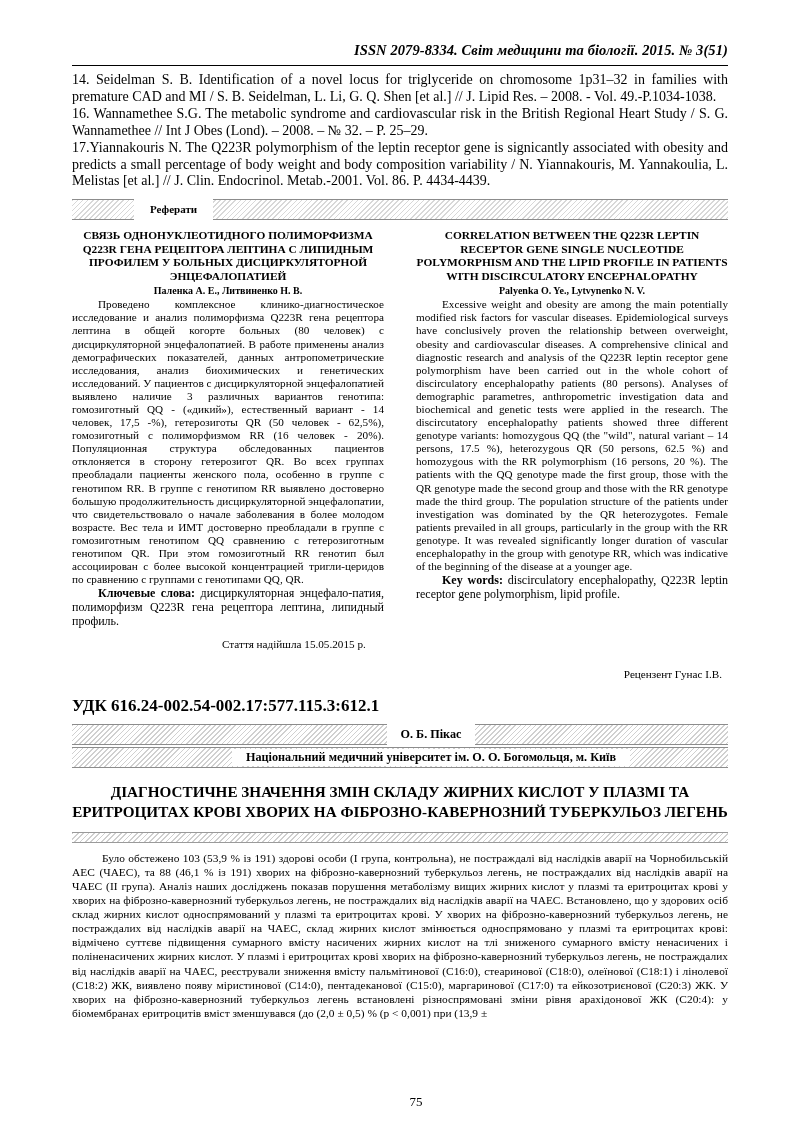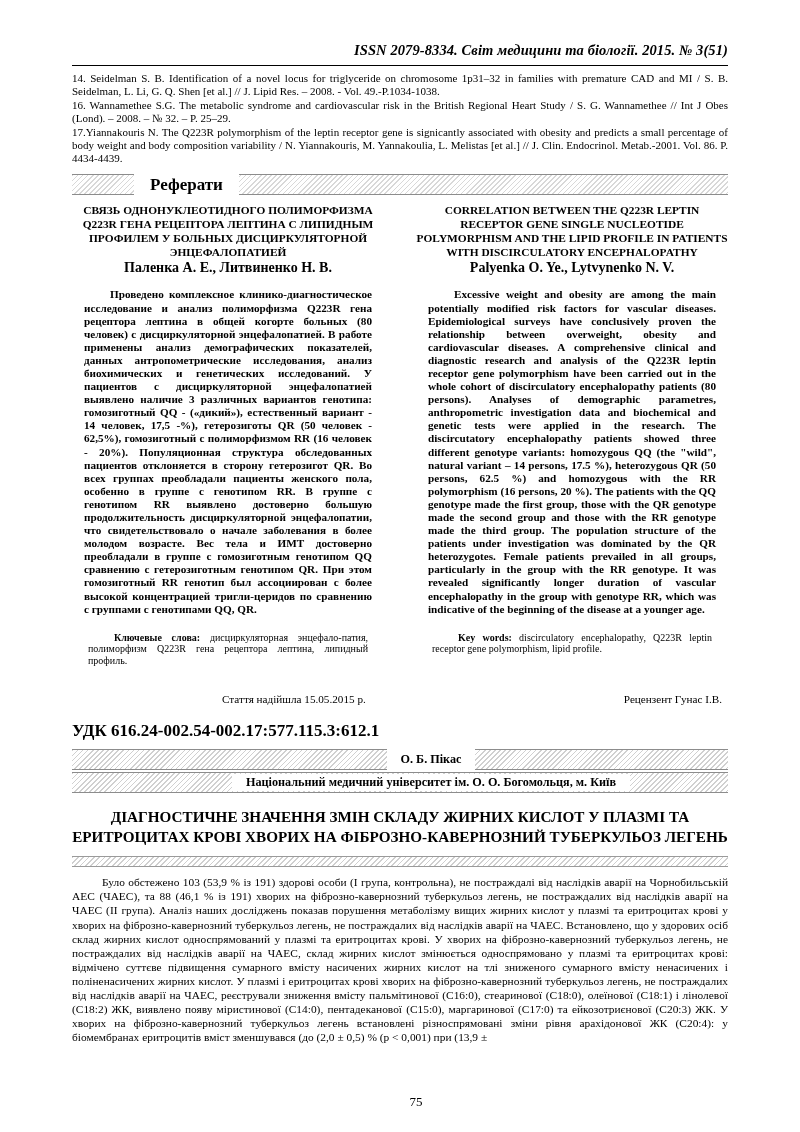--- a/index.html
+++ b/index.html
@@ -29,41 +29,41 @@
     font-family: "Liberation Serif", serif;
     letter-spacing: 0.1px;
     padding-bottom: 4px;
   }
   .hr-top {
     border: none;
     border-top: 1px solid #000;
     margin: 2px 0 6px 0;
   }
   .refs {
-    font-size: 11px;
+    font-size: 14px;
     text-align: justify;
     line-height: 1.18;
   }
   .refs p {
     margin: 0 0 1px 0;
     text-indent: 0;
   }
   .band {
     position: relative;
     height: 19px;
     margin: 9px 0 6px 0;
     background-image: repeating-linear-gradient(135deg, #d8d8d8 0px, #d8d8d8 1.2px, #ffffff 1.2px, #ffffff 3.6px);
     border-top: 1px solid #8c8c8c;
     border-bottom: 1px solid #8c8c8c;
     display: flex;
     align-items: center;
   }
   .band-label {
     background: #ffffff;
-    font-size: 17px;
+    font-size: 11px;
     font-weight: bold;
     padding: 12px 16px;
     margin-left: 62px;
     line-height: 17px;
     height: 17px;
     display: inline-block;
   }
   .two-col {
     display: flex;
     gap: 32px;
@@ -75,50 +75,49 @@
     text-align: center;
     font-weight: bold;
     font-size: 11.4px;
     line-height: 1.22;
     margin: 3px 0 0 0;
     text-transform: uppercase;
   }
   .authors {
     text-align: center;
     font-weight: bold;
-    font-size: 14px;
+    font-size: 10px;
     margin: 1px 0 2px 0;
   }
   .abstract {
     font-size: 11.2px;
     text-align: justify;
     line-height: 1.17;
     margin: 0;
   }
   .abstract p {
-    margin: 12px;
+    margin: 0;
     text-indent: 26px;
-    font-weight: bold;
   }
   .kw {
-    font-size: 10px;
+    font-size: 12px;
     text-align: justify;
     line-height: 1.17;
-    margin: 16px;
+    margin: 0;
     text-indent: 26px;
   }
   .kw b { font-weight: bold; }
   .meta-row {
     display: flex;
     justify-content: space-between;
     font-size: 11.2px;
     margin-top: 10px;
   }
   .meta-row .left { padding-left: 150px; }
-  .meta-row .right { padding-right: 6px; }
+  .meta-row .right { padding-right: 6px; margin-top: 30px; }
   .udc {
     font-size: 17px;
     font-weight: bold;
     margin: 16px 0 8px 0;
   }
   .band-author {
     position: relative;
     height: 19px;
     margin: 2px 0 0 0;
     background-image: repeating-linear-gradient(135deg, #d0d0d0 0px, #d0d0d0 1.2px, #ffffff 1.2px, #ffffff 3.6px);

